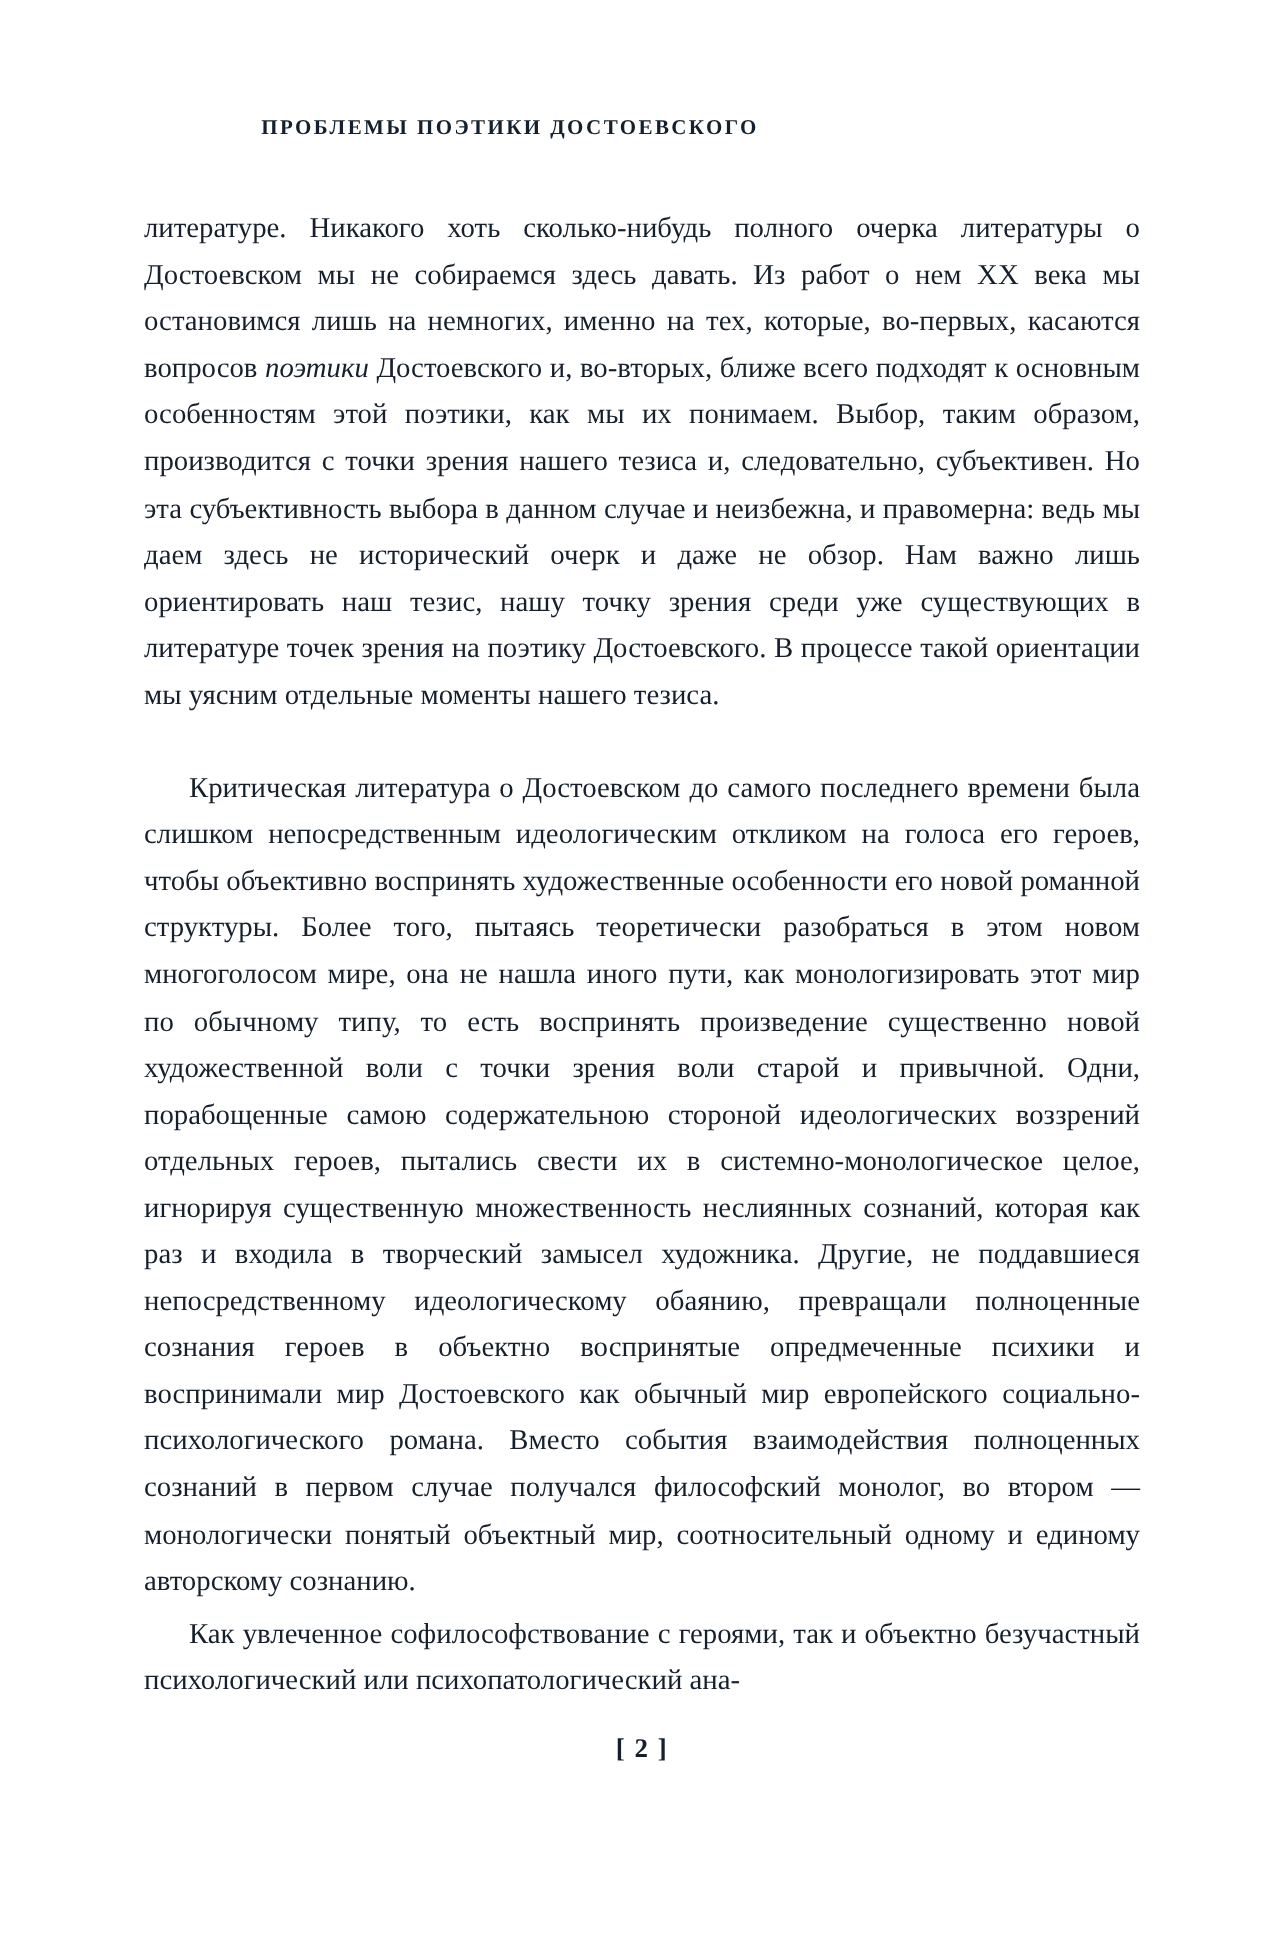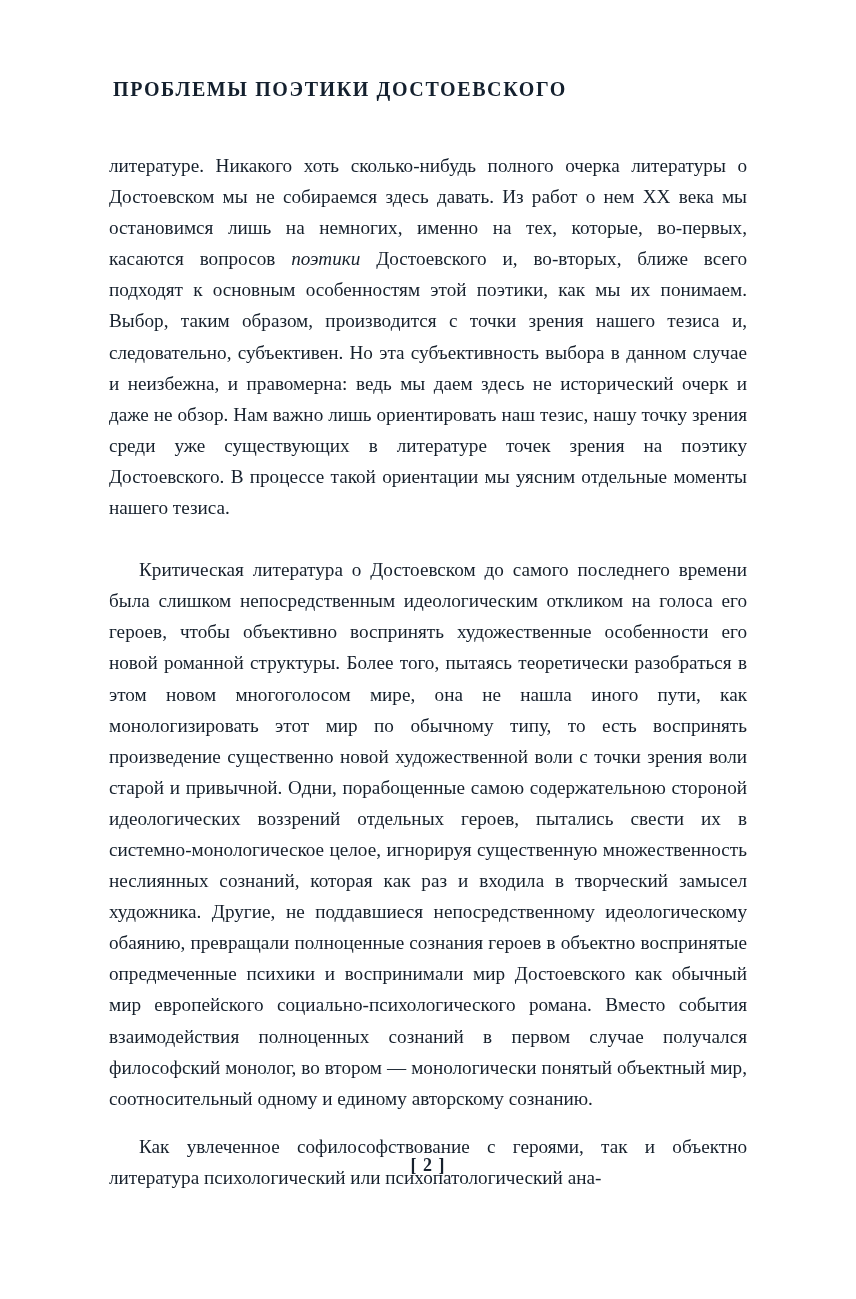--- a/index.html
+++ b/index.html
@@ -24,41 +24,41 @@
     box-sizing: border-box;
     padding: 0;
   }
   .running-head {
     position: absolute;
     top: 78px;
     left: 0;
     width: 680px;
     text-align: center;
     font-family: "Liberation Serif", "DejaVu Serif", serif;
-    font-size: 20px;
+    font-size: 14px;
     letter-spacing: 1.6px;
     font-variant: small-caps;
     text-transform: uppercase;
     color: #14202e;
     font-weight: 600;
   }
   .text-block {
     position: absolute;
     left: 92px;
     top: 133px;
     width: 672px;
     font-size: 19.2px;
     line-height: 31.1px;
     text-align: justify;
     text-justify: inter-word;
     color: #16202c;
     hyphens: manual;
   }
   .text-block p {
-    margin: 17px;
+    margin: 4px;
     text-indent: 0;
   }
   p.indent {
     text-indent: 30px;
   }
   p.gap-before {
     margin-top: 31px;
   }
   .ital {
     font-style: italic;
@@ -78,18 +78,18 @@
 </head>
 <body>
 
 <div class="page">
 
   <div class="running-head">Проблемы поэтики Достоевского</div>
 
   <div class="text-block">
     <p id="para-host-0"><span>литературе. Никакого хоть сколько-нибудь полного очерка литературы о Достоевском мы не собираемся здесь давать. Из работ о нем XX века мы остановимся лишь на немногих, именно на тех, которые, во-первых, касаются вопросов </span><span class="ital">поэтики</span><span> Достоевского и, во-вторых, ближе всего подходят к основным особенностям этой поэтики, как мы их понимаем. Выбор, таким образом, производится с точки зрения нашего тезиса и, следовательно, субъективен. Но эта субъективность выбора в данном случае и неизбежна, и правомерна: ведь мы даем здесь не исторический очерк и даже не обзор. Нам важно лишь ориентировать наш тезис, нашу точку зрения среди уже существующих в литературе точек зрения на поэтику Достоевского. В процессе такой ориентации мы уясним отдельные моменты нашего тезиса.</span></p>
     <p class="indent gap-before" id="para-host-1"><span>Критическая литература о Достоевском до самого последнего времени была слишком непосредственным идеологическим откликом на голоса его героев, чтобы объективно воспринять художественные особенности его новой романной структуры. Более того, пытаясь теоретически разобраться в этом новом многоголосом мире, она не нашла иного пути, как монологизировать этот мир по обычному типу, то есть воспринять произведение существенно новой художественной воли с точки зрения воли старой и привычной. Одни, порабощенные самою содержательною стороной идеологических воззрений отдельных героев, пытались свести их в системно-монологическое целое, игнорируя существенную множественность неслиянных сознаний, которая как раз и входила в творческий замысел художника. Другие, не поддавшиеся непосредственному идеологическому обаянию, превращали полноценные сознания героев в объектно воспринятые опредмеченные психики и воспринимали мир Достоевского как обычный мир европейского социально-психологического романа. Вместо события взаимодействия полноценных сознаний в первом случае получался философский монолог, во втором — монологически понятый объектный мир, соотносительный одному и единому авторскому сознанию.</span></p>
-    <p class="indent" id="para-host-2"><span>Как увлеченное софилософствование с героями, так и объектно литература психологический или психопатологический ана-</span></p>
+    <p class="indent" id="para-host-2"><span>Как увлеченное софилософствование с героями, так и объектно безучастный психологический или психопатологический ана-</span></p>
   </div>
 
   <div class="folio">[ 2 ]</div>
 
 </div>
 
 </body></html>

